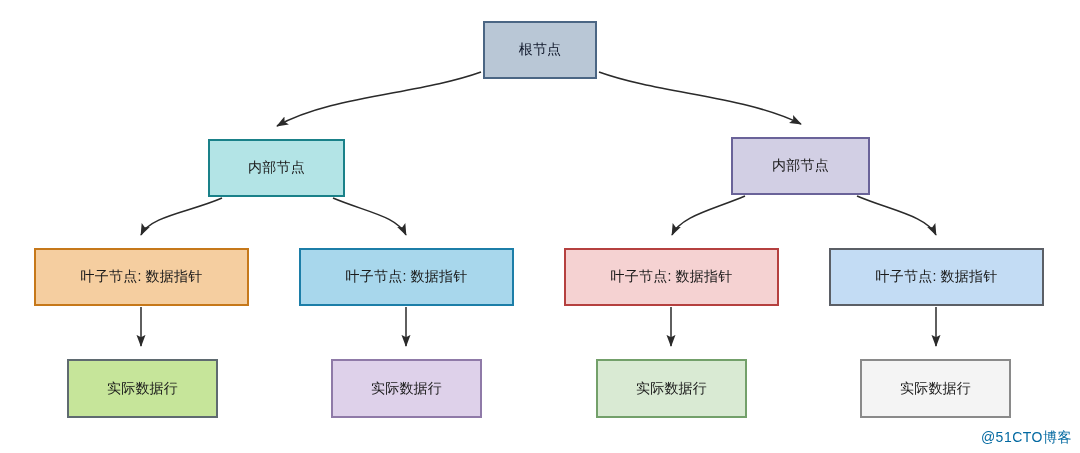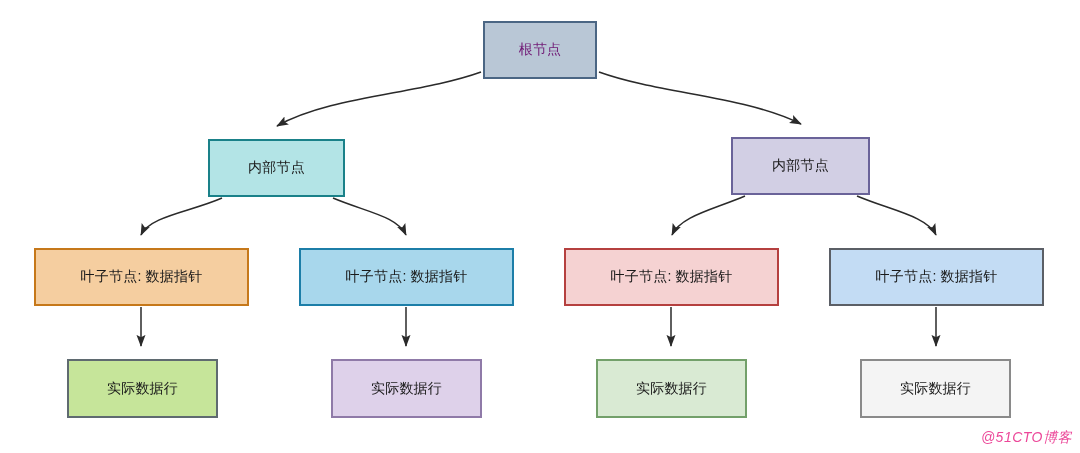--- a/index.html
+++ b/index.html
@@ -42,24 +42,23 @@
     border-width: 2px;
   }
   .node-label {
     display: block;
   }
   .watermark {
     position: absolute;
     right: 8px;
     bottom: 6px;
     font-size: 14px;
-    color: #ec4899;
+    color: #0369a1;
     letter-spacing: 0.5px;
     user-select: none;
-    font-style: italic;
   }
 </style>
 </head>
 <body>
 
 <div id="canvas">
 
   <svg id="edge-layer" viewBox="0 0 1080 453">
     <defs>
       <marker id="arrowhead" markerWidth="9" markerHeight="9" refX="7.4" refY="3.6" orient="auto" markerUnits="strokeWidth">
@@ -74,21 +73,21 @@
         <path d="M 745,196 C 712,210 681,216 672,235" fill="none" stroke="#2a2a2a" stroke-width="1.5" marker-end="url(#arrowhead)"></path>
         <path d="M 857,196 C 890,210 927,216 936,235" fill="none" stroke="#2a2a2a" stroke-width="1.5" marker-end="url(#arrowhead)"></path>
         <path d="M 141,307 L 141,346" fill="none" stroke="#2a2a2a" stroke-width="1.5" marker-end="url(#arrowhead)"></path>
         <path d="M 406,307 L 406,346" fill="none" stroke="#2a2a2a" stroke-width="1.5" marker-end="url(#arrowhead)"></path>
         <path d="M 671,307 L 671,346" fill="none" stroke="#2a2a2a" stroke-width="1.5" marker-end="url(#arrowhead)"></path>
         <path d="M 936,307 L 936,346" fill="none" stroke="#2a2a2a" stroke-width="1.5" marker-end="url(#arrowhead)"></path>
       </g>
   </svg>
 
   <div id="nodes">
-      <div class="node" style="left: 483px; top: 21px; width: 114px; height: 58px; background: rgb(185, 199, 214); border-color: rgb(75, 102, 132); color: #701a75;">
+      <div class="node" style="left: 483px; top: 21px; width: 114px; height: 58px; background: rgb(185, 199, 214); border-color: rgb(75, 102, 132); color: #0f172a;">
         <span class="node-label">根节点</span>
       </div>
       <div class="node" style="left: 208px; top: 139px; width: 137px; height: 58px; background: rgb(179, 228, 230); border-color: rgb(26, 129, 137); color: rgb(26, 26, 26);">
         <span class="node-label">内部节点</span>
       </div>
       <div class="node" style="left: 731px; top: 137px; width: 139px; height: 58px; background: rgb(210, 207, 228); border-color: rgb(106, 99, 153); color: rgb(26, 26, 26);">
         <span class="node-label">内部节点</span>
       </div>
       <div class="node" style="left: 34px; top: 248px; width: 215px; height: 58px; background: rgb(245, 206, 160); border-color: rgb(198, 120, 26); color: rgb(26, 26, 26);">
         <span class="node-label">叶子节点: 数据指针</span>

